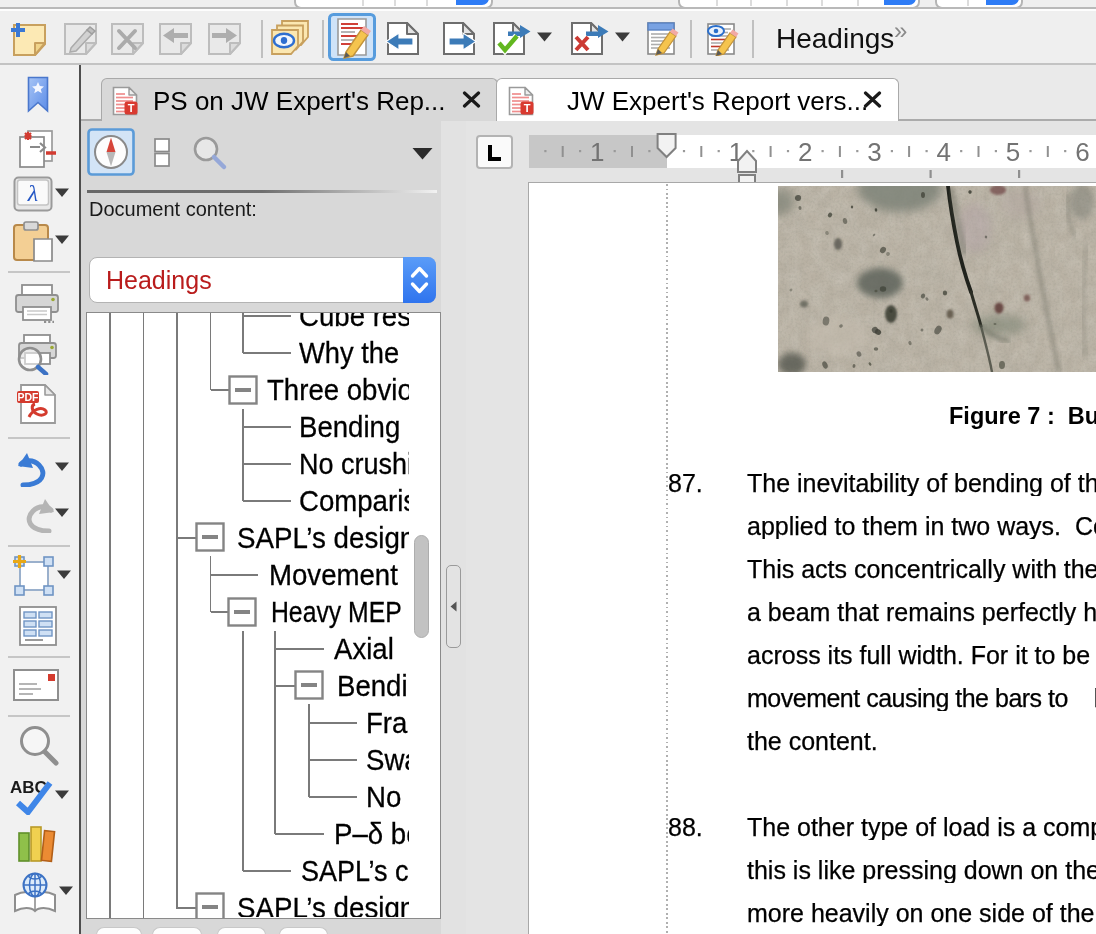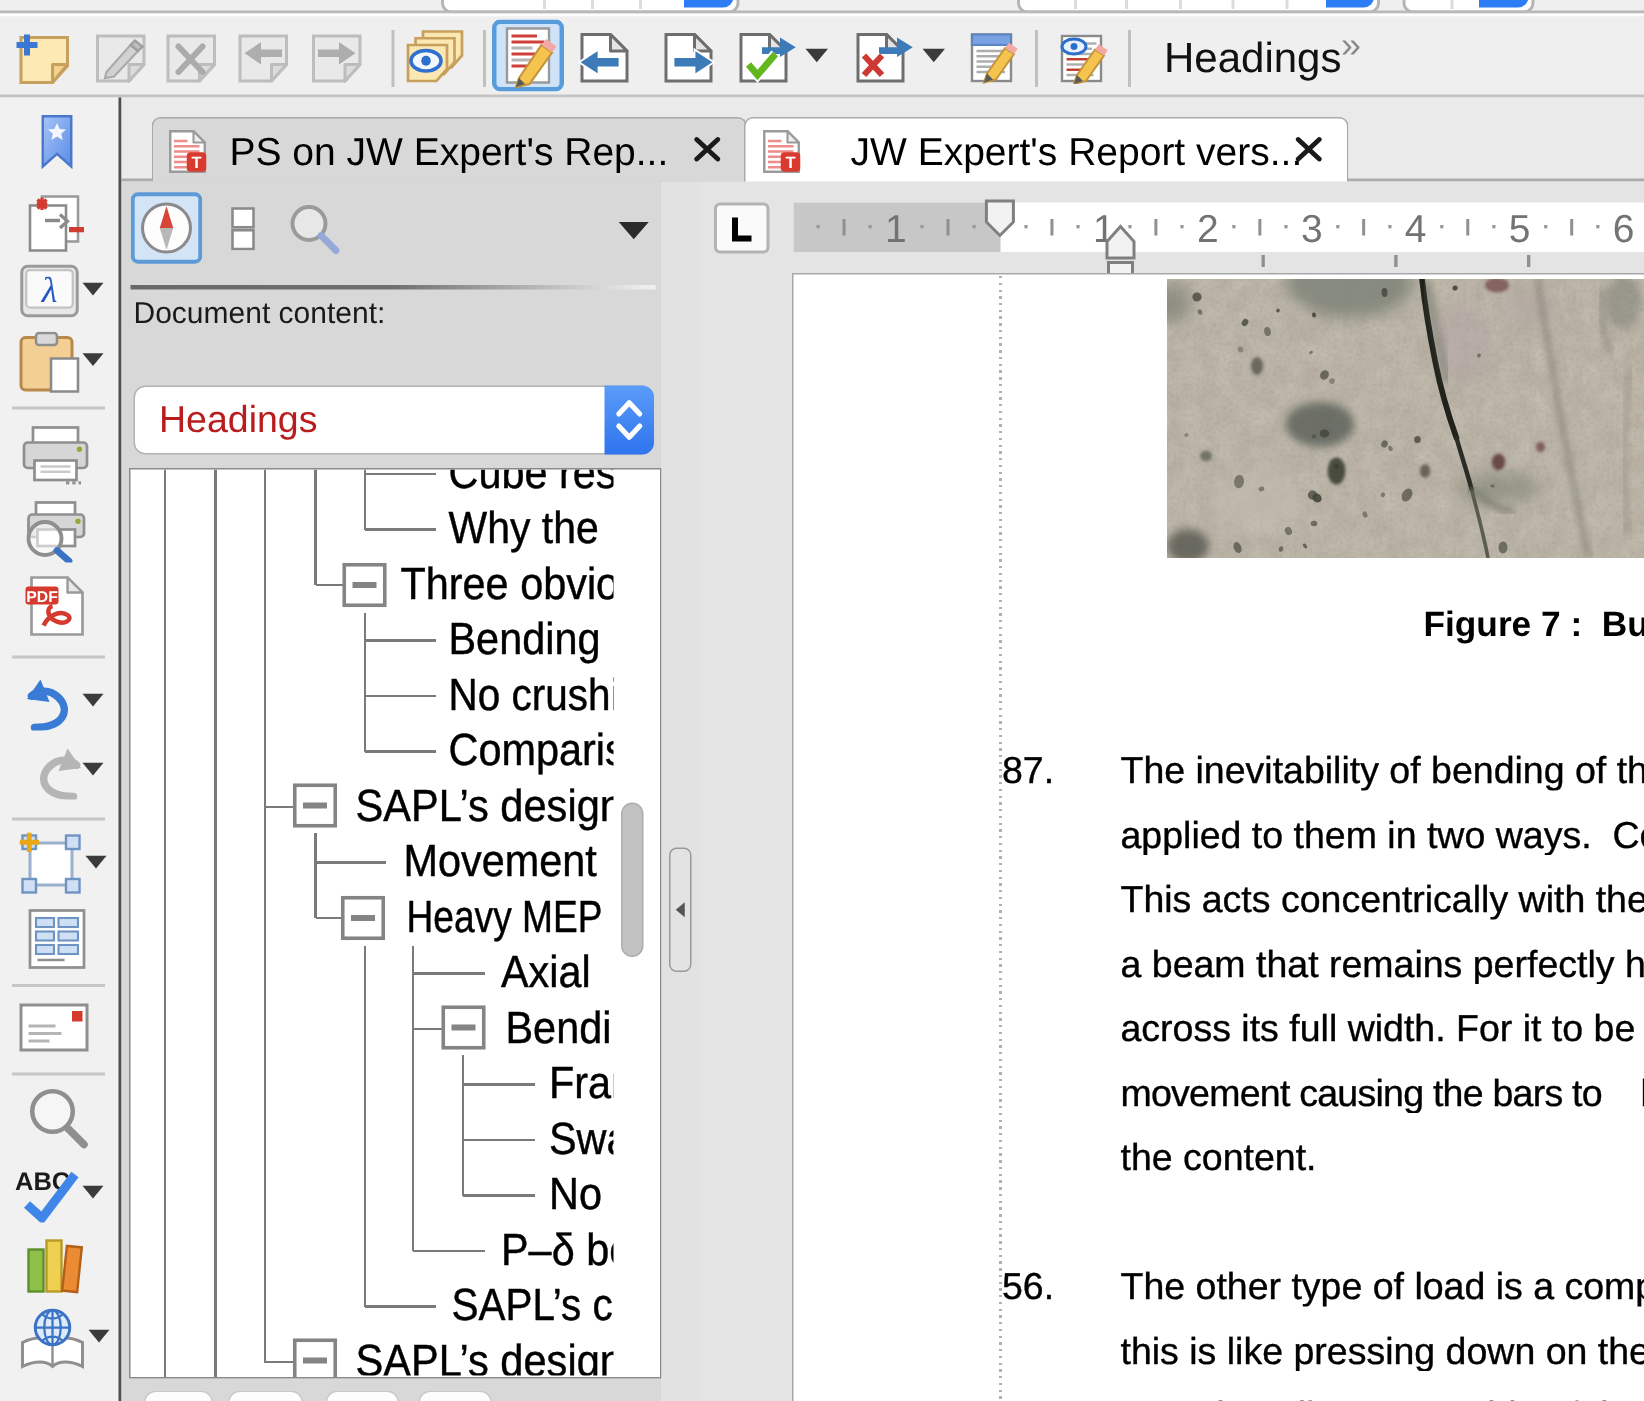--- a/index.html
+++ b/index.html
@@ -1,21 +1,21 @@
 <!DOCTYPE html>
 <html><head>
 <meta charset="utf-8">
 <style>
   html,body{margin:0;padding:0;}
   body{width:1096px;height:934px;position:relative;overflow:hidden;background:#efefef;
        font-family:"Liberation Sans",sans-serif;}
   .abs{position:absolute;}
   .nowrap{white-space:nowrap;}
   .treetxt{font-size:30px;line-height:30px;color:#000;transform-origin:0 50%;-webkit-text-stroke:0.3px #000;}
-  .bodytxt{font-size:25px;line-height:25px;color:#000;margin-top:31px;-webkit-text-stroke:0.25px #000;}
+  .bodytxt{font-size:25px;line-height:25px;color:#000;-webkit-text-stroke:0.25px #000;}
 </style>
 </head>
 <body>
 
 <div id="topstrip" class="abs" style="left:0;top:0;width:1096px;height:9px;background:#efefef;overflow:hidden;">
 
   <div class="abs" style="left:294px;top:-8px;width:195px;height:13px;background:#fff;border:2px solid #b5b5b5;border-radius:0 0 7px 7px;"></div>
   <div class="abs" style="left:362px;top:0;width:2px;height:6px;background:#dcdcdc;"></div>
   <div class="abs" style="left:394px;top:0;width:2px;height:6px;background:#dcdcdc;"></div>
   <div class="abs" style="left:426px;top:0;width:2px;height:6px;background:#dcdcdc;"></div>
@@ -599,16 +599,16 @@
 </svg>
 <div class="abs nowrap" style="left:949px;top:403px;width:147px;overflow:hidden;font-size:23.5px;font-weight:bold;color:#000;">Figure 7 :&nbsp; Buckling</div>
 <div class="abs bodytxt" style="left:668px;top:471.03px;">87.</div>
 <div class="abs nowrap bodytxt" style="left:747px;top:471.03px;width:349px;overflow:hidden;">The inevitability of bending of the columns is clear from</div>
 <div class="abs nowrap bodytxt" style="left:747px;top:514.03px;width:349px;overflow:hidden;">applied to them in two ways.&nbsp; Compression of the bars</div>
 <div class="abs nowrap bodytxt" style="left:747px;top:557.03px;width:349px;overflow:hidden;">This acts concentrically with the axis of the column and</div>
 <div class="abs nowrap bodytxt" style="left:747px;top:600.03px;width:349px;overflow:hidden;">a beam that remains perfectly horizontal and uniform</div>
 <div class="abs nowrap bodytxt" style="left:747px;top:643.03px;width:349px;overflow:hidden;">across its full width. For it to be otherwise there must be</div>
 <div class="abs nowrap bodytxt" style="left:747px;top:686.03px;width:349px;overflow:hidden;letter-spacing:-0.5px;">movement causing the bars to&nbsp;&nbsp;&nbsp;&nbsp;bend and the concrete in</div>
 <div class="abs nowrap bodytxt" style="left:747px;top:729.03px;width:349px;overflow:hidden;">the content.</div>
-<div class="abs bodytxt" style="left:668px;top:815.03px;">56.</div>
+<div class="abs bodytxt" style="left:668px;top:815.03px;">88.</div>
 <div class="abs nowrap bodytxt" style="left:747px;top:815.03px;width:349px;overflow:hidden;">The other type of load is a compression load from the</div>
 <div class="abs nowrap bodytxt" style="left:747px;top:858.03px;width:349px;overflow:hidden;">this is like pressing down on the top of the column and</div>
 <div class="abs nowrap bodytxt" style="left:747px;top:901.03px;width:349px;overflow:hidden;">more heavily on one side of the column than the other.</div>
 
 </body></html>

